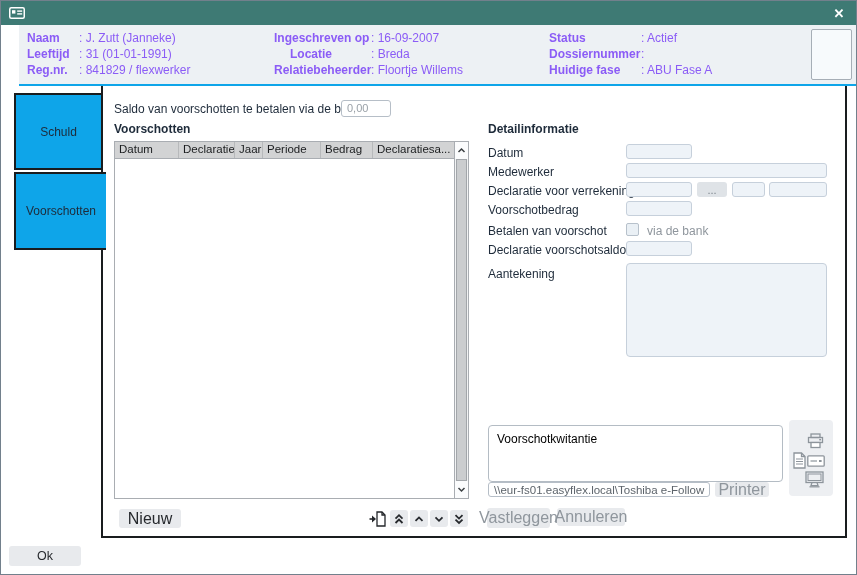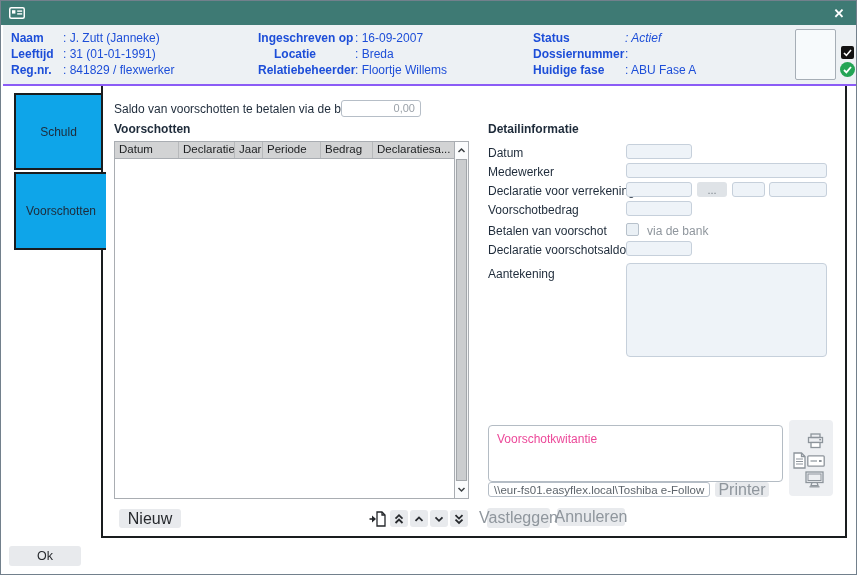--- a/index.html
+++ b/index.html
@@ -8,22 +8,22 @@
             border:1px solid #72808c; overflow:hidden; }
 
   
   .titlebar { position:absolute; left:0; top:0; right:0; height:24px; background:#3e7a74;
               display:flex; align-items:center; padding:0 8px; }
   .titlebar .title { color:#ffffff; font-size:12.5px; font-weight:bold; margin-left:7px; letter-spacing:.2px; }
   .titlebar .close { margin-left:auto; color:#ffffff; font-size:13px; font-weight:bold; cursor:default;
                      width:18px; text-align:center; }
 
   
-  .header { position:absolute; left:2px; top:24px; right:0; height:61px; background:#edf1f4;
-            border-bottom:2px solid #8b5cf6; font-size:12px; color:#1d4ed8; }
+  .header { position:absolute; left:18px; top:24px; right:0; height:61px; background:#edf1f4;
+            border-bottom:2px solid #0ea5e9; font-size:12px; color:#8b5cf6; }
   .h-lbl { position:absolute; font-weight:bold; white-space:nowrap; }
   .h-val { position:absolute; white-space:nowrap; }
   .photo { position:absolute; left:792px; top:4px; width:41px; height:51px; background:#f7fafc;
            border:1px solid #a6aeb6; border-radius:2px; }
   .chk-black { position:absolute; left:838px; top:21px; width:13px; height:13px; background:#121212;
                border-radius:2px; display:flex; align-items:center; justify-content:center; }
   .chk-green { position:absolute; left:837px; top:37px; width:15px; height:15px; background:#23a455;
                border-radius:50%; display:flex; align-items:center; justify-content:center; }
 
   
@@ -67,21 +67,21 @@
   .sb-thumb { position:absolute; top:17px; bottom:17px; left:1px; right:1px; background:#cbcdcf;
               border:1px solid #a2a6aa; }
 
   .mv { position:absolute; width:18px; height:17px; background:#e8eaed; border-radius:3px;
         display:flex; align-items:center; justify-content:center; z-index:4; }
 
   
   .textarea { position:absolute; left:625px; top:262px; width:201px; height:94px; background:#eef3f8;
               border:1px solid #c6d0db; border-radius:4px; z-index:4; }
   .listbox { position:absolute; left:487px; top:424px; width:295px; height:57px; background:#ffffff;
-             border:1px solid #b4bcc4; border-radius:4px; z-index:4; font-size:12px; color:#ec4899;
+             border:1px solid #b4bcc4; border-radius:4px; z-index:4; font-size:12px; color:#000000;
              padding:6px 8px; }
   .icon-panel { position:absolute; left:788px; top:419px; width:44px; height:76px; background:#edeff2;
                 border-radius:4px; z-index:4; }
   .ip-icon { position:absolute; }
 
   .footer-ok { left:8px; top:545px; width:72px; height:20px; font-size:12.5px; }
 </style>
 </head>
 <body>
 
@@ -106,21 +106,21 @@
     <span class="h-val" style="left:60px; top:38px;">: 841829 / flexwerker</span>
 
     <span class="h-lbl" style="left:255px; top:6px;">Ingeschreven op</span>
     <span class="h-val" style="left:352px; top:6px;">: 16-09-2007</span>
     <span class="h-lbl" style="left:255px; top:22px;margin-left:16px;">Locatie</span>
     <span class="h-val" style="left:352px; top:22px;">: Breda</span>
     <span class="h-lbl" style="left:255px; top:38px;">Relatiebeheerder</span>
     <span class="h-val" style="left:352px; top:38px;">: Floortje Willems</span>
 
     <span class="h-lbl" style="left:530px; top:6px;">Status</span>
-    <span class="h-val" style="left:622px; top:6px;font-style:italic;">: Actief</span>
+    <span class="h-val" style="left:622px; top:6px;">: Actief</span>
     <span class="h-lbl" style="left:530px; top:22px;">Dossiernummer</span>
     <span class="h-val" style="left:622px; top:22px;">:</span>
     <span class="h-lbl" style="left:530px; top:38px;">Huidige fase</span>
     <span class="h-val" style="left:622px; top:38px;">: ABU Fase A</span>
 
     <div class="photo"></div>
     <div class="chk-black">
       <svg width="9" height="8" viewBox="0 0 9 8">
           <path d="M1 4 L3.4 6.4 L8 1" fill="none" stroke="#ffffff" stroke-width="1.6"></path>
         </svg>
@@ -135,21 +135,21 @@
   <div class="panel"></div>
 
   <div class="tab tab-schuld">
     <span>Schuld</span>
   </div>
   <div class="tab tab-voorschotten">
     <span>Voorschotten</span>
   </div>
 
   <span class="lbl" style="left:113px; top:101px;">Saldo van voorschotten te betalen via de bank</span>
-  <div class="field white" style="left:340px; top:99px; width:80px; height:17px; text-align:right; color:#9aa1a8;">0,00</div>
+  <div class="field white" style="left:340px; top:99px; width:50px; height:17px; text-align:left; color:#9aa1a8;">0,00</div>
 
   <span class="lbl sect" style="left:113px; top:121px;">Voorschotten</span>
 
   <div class="table">
     <div class="thead">
       <div class="th" style="width:64px;">Datum</div>
       <div class="th" style="width:56px;">Declaratie</div>
       <div class="th" style="width:28px;">Jaar</div>
       <div class="th" style="width:58px;">Periode</div>
       <div class="th" style="width:52px;">Bedrag</div>

